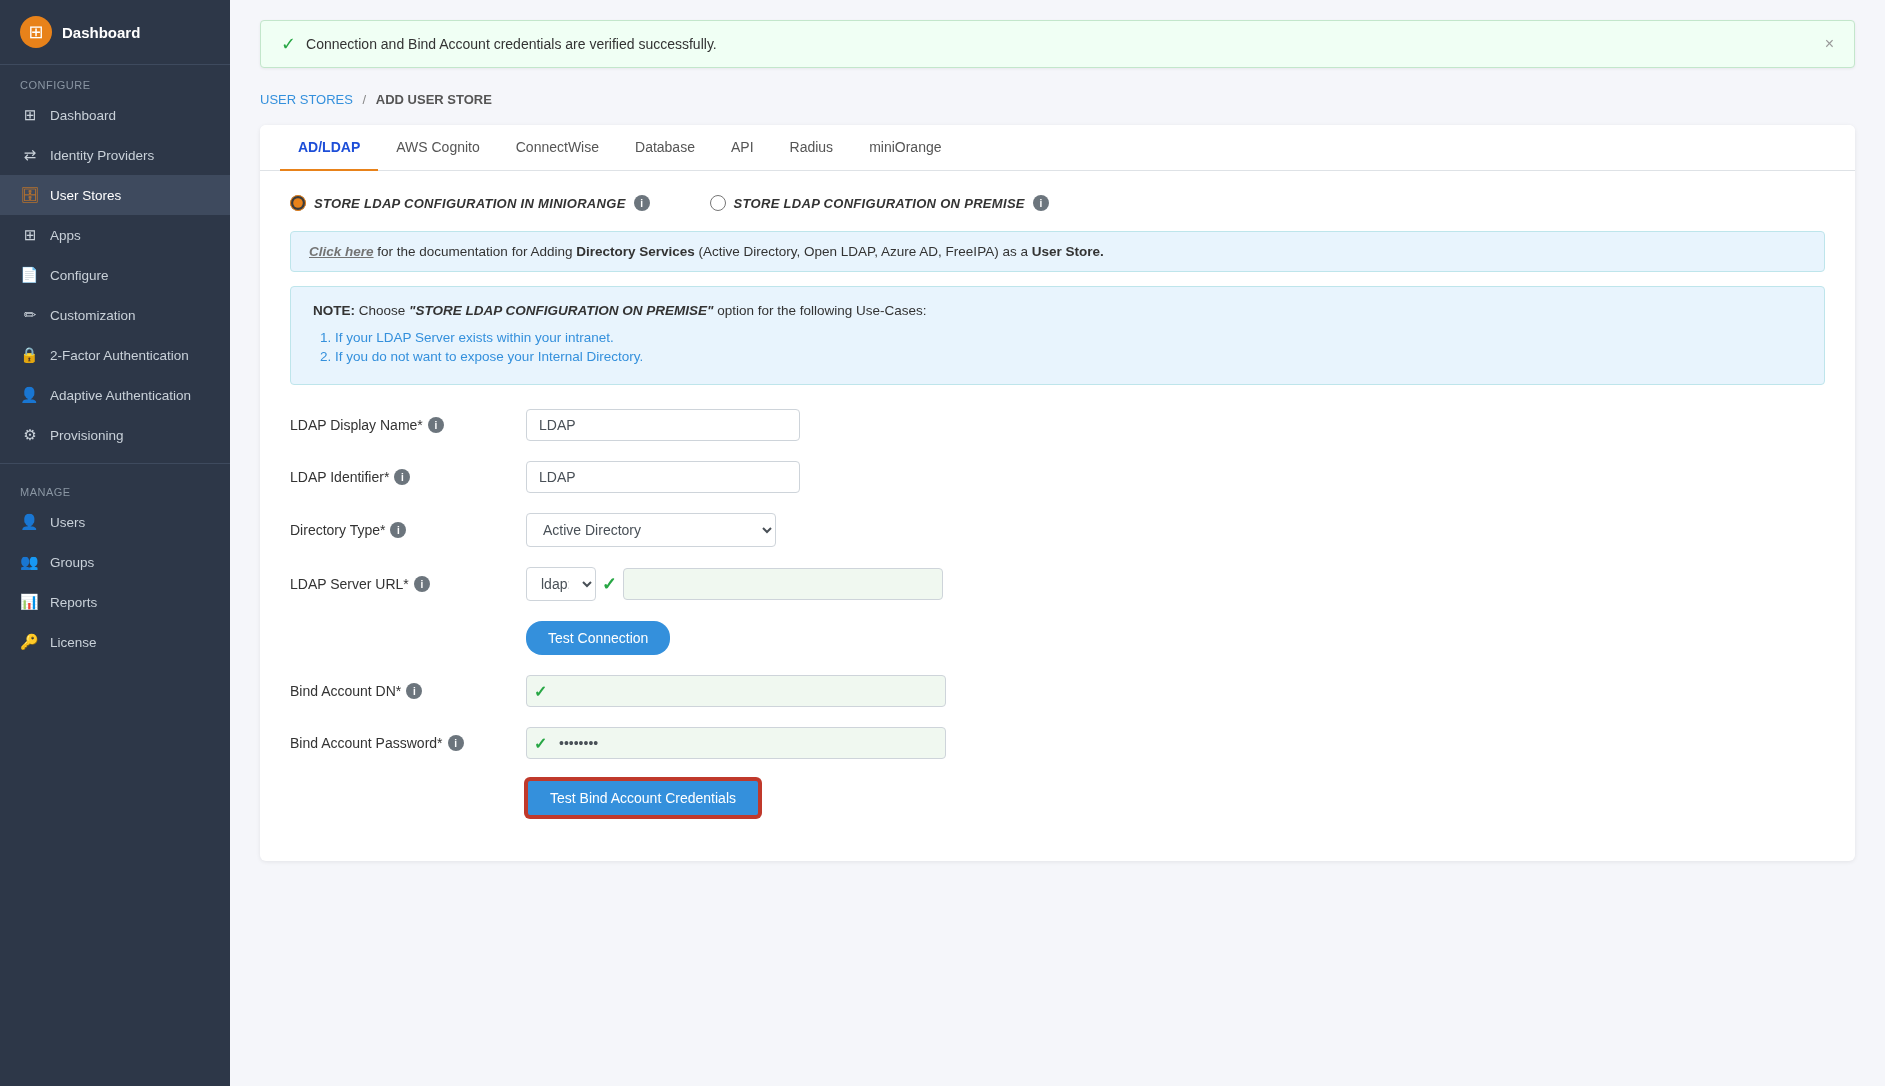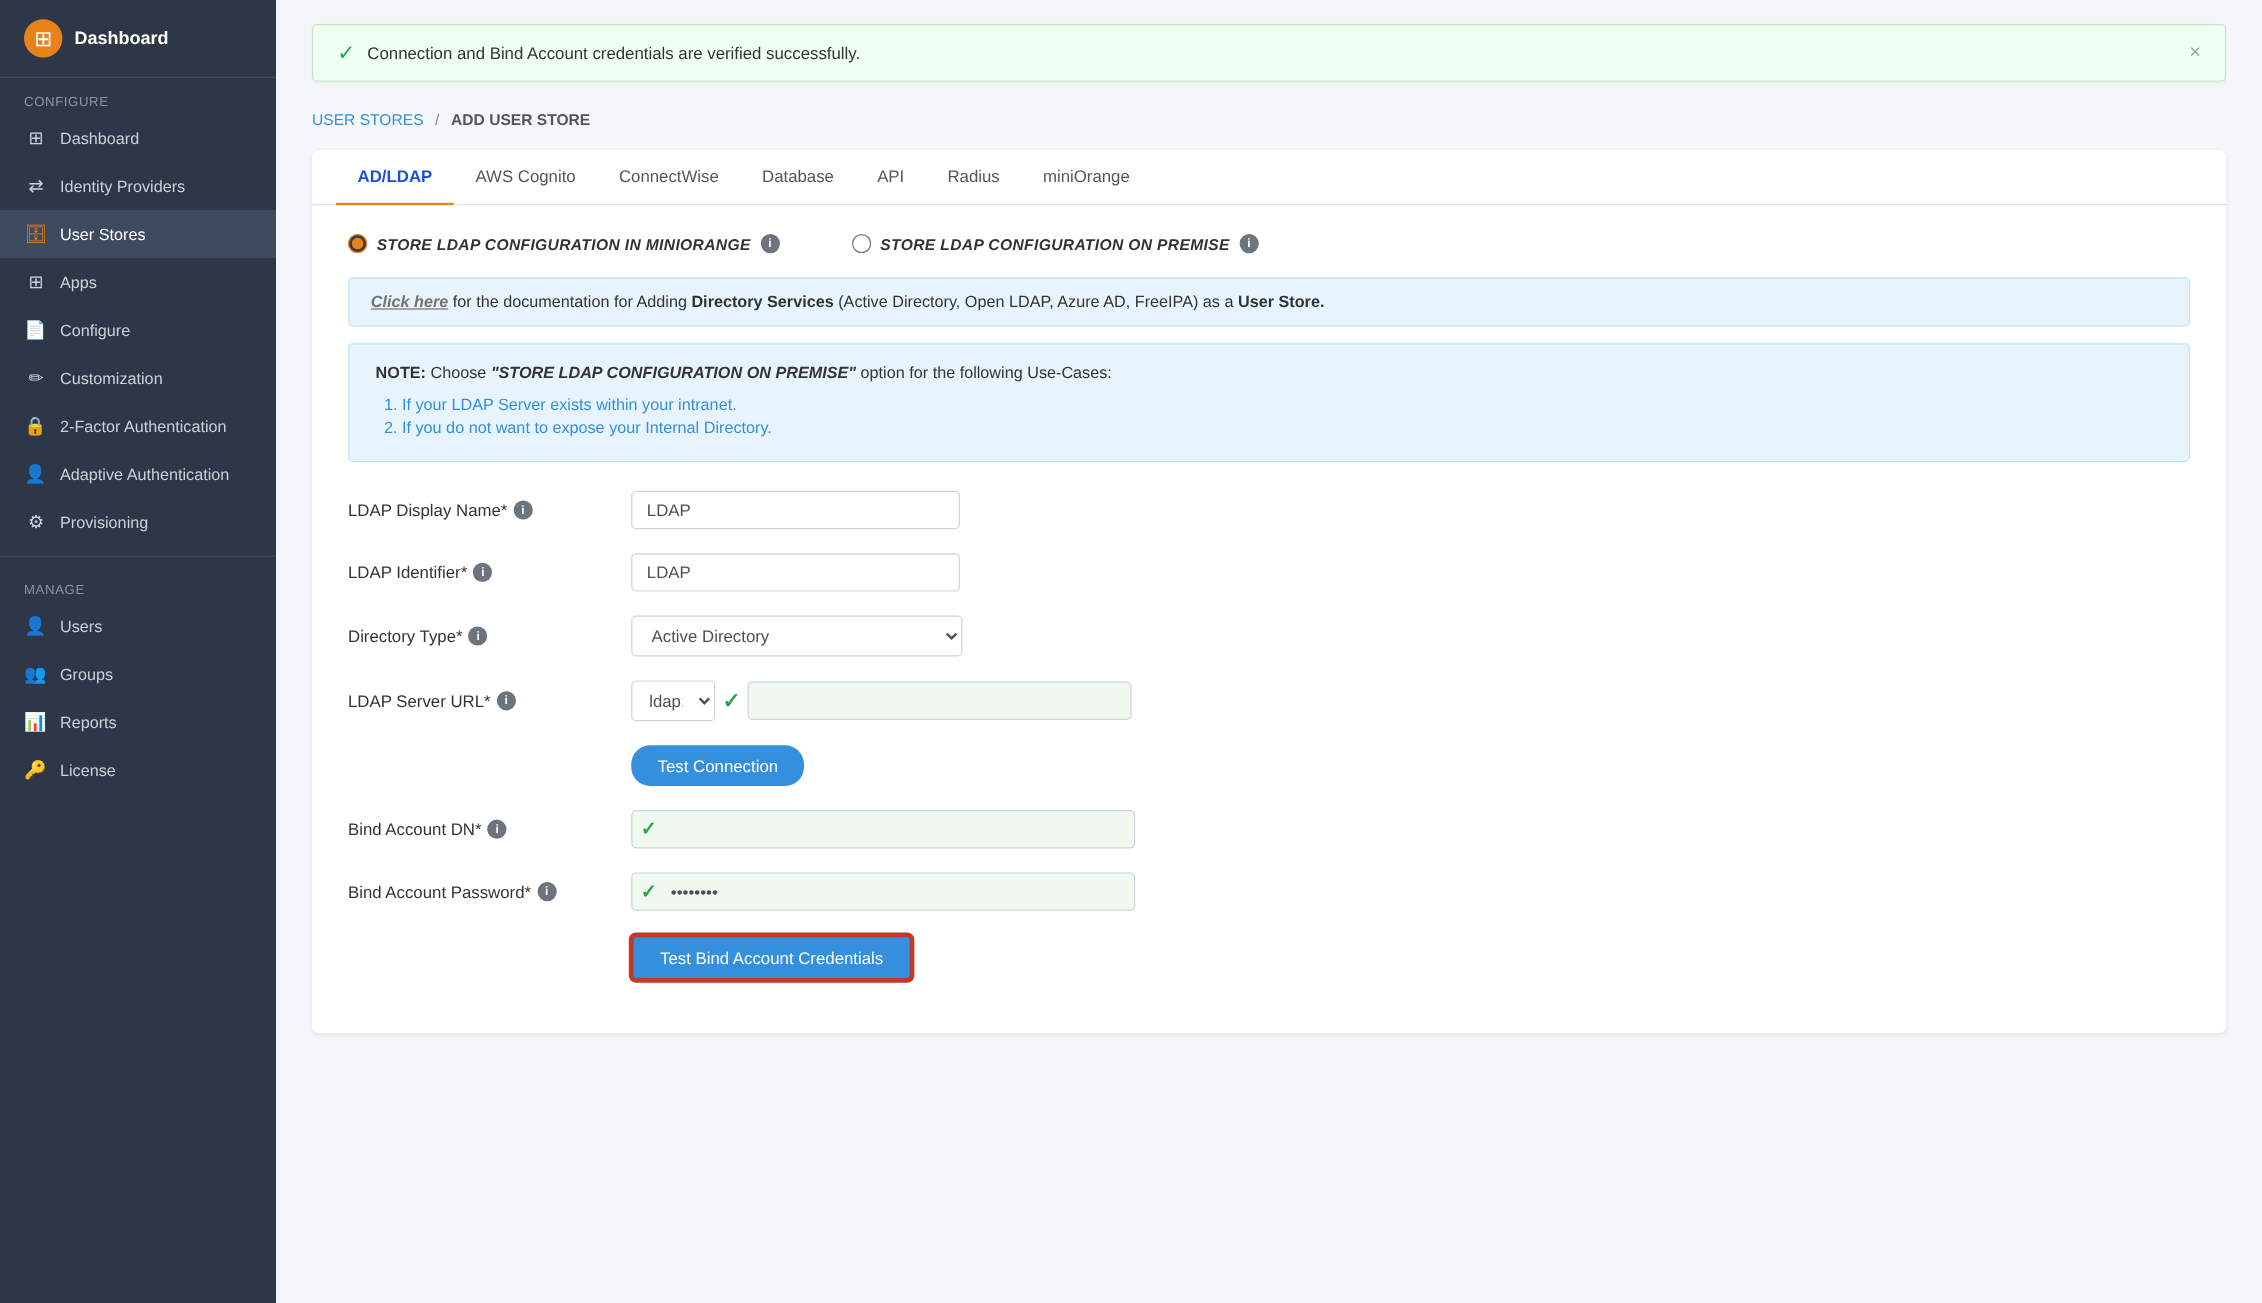--- a/index.html
+++ b/index.html
@@ -208,21 +208,21 @@
     }
 
     .select-input {
       border: 1px solid #ced4da;
       border-radius: 4px;
       padding: 7px 12px;
       font-size: 14px;
       color: #495057;
       background: #fff;
       outline: none;
-      width: 276px;
+      width: 250px;
       appearance: auto;
     }
 
     
     .ldap-url-row { display: flex; align-items: center; gap: 6px; }
     .ldap-protocol-select {
       border: 1px solid #ced4da;
       border-radius: 4px;
       padding: 7px 10px;
       font-size: 14px;

